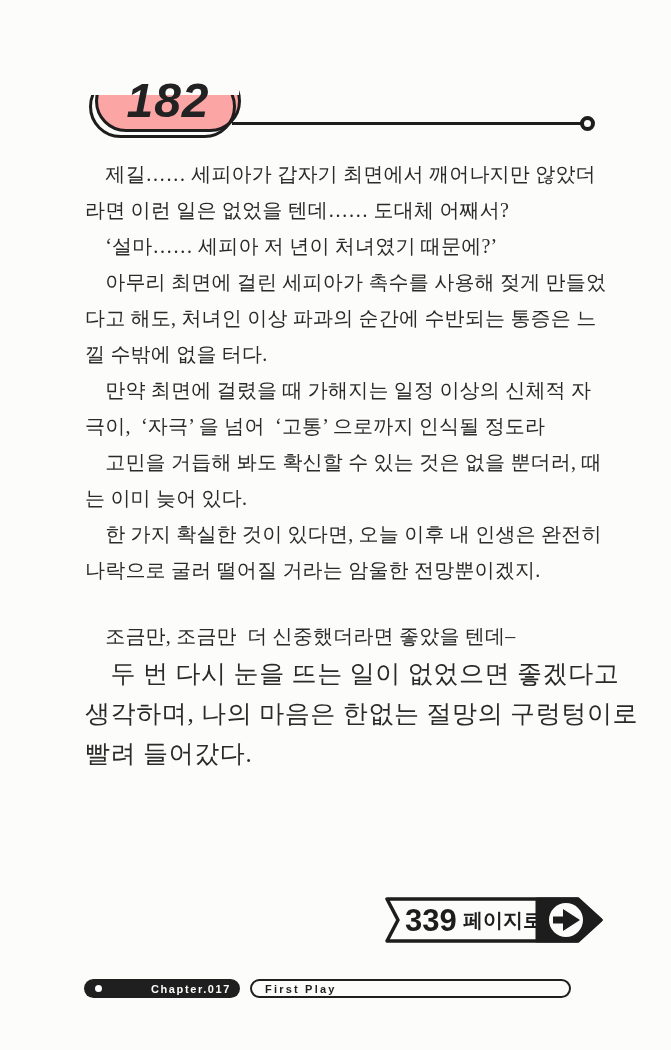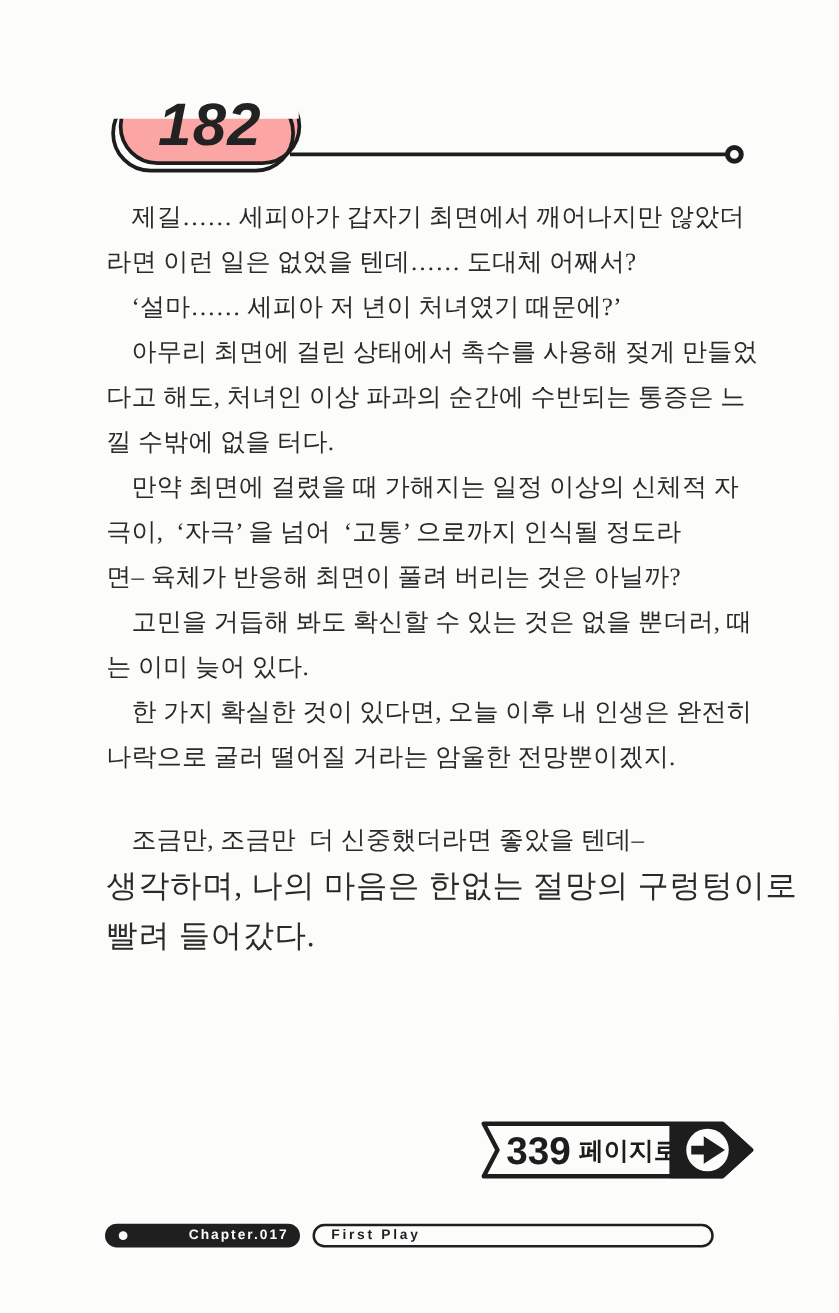--- a/index.html
+++ b/index.html
@@ -153,32 +153,32 @@
   <div class="badge">
     <span class="num">182</span>
   </div>
   <div class="header-rule"></div>
   <div class="header-ring"></div>
 
   <div class="body-text">
       <div class="line normal">　제길…… 세피아가 갑자기 최면에서 깨어나지만 않았더</div>
       <div class="line normal">라면 이런 일은 없었을 텐데…… 도대체 어째서?</div>
       <div class="line normal">　‘설마…… 세피아 저 년이 처녀였기 때문에?’</div>
-      <div class="line normal">　아무리 최면에 걸린 상태에서 촉수를 사용해 젖게 만들었</div>
+      <div class="line normal">　아무리 최면에 걸린 세피아가 촉수를 사용해 젖게 만들었</div>
       <div class="line normal">다고 해도, 처녀인 이상 파과의 순간에 수반되는 통증은 느</div>
       <div class="line normal">낄 수밖에 없을 터다.</div>
       <div class="line normal">　만약 최면에 걸렸을 때 가해지는 일정 이상의 신체적 자</div>
       <div class="line normal">극이,  ‘자극’ 을 넘어  ‘고통’ 으로까지 인식될 정도라</div>
-      <div class="line normal">면– 육체가 반응해 최면이 풀려 버리는 것은 아닐까?</div>
       <div class="line normal">　고민을 거듭해 봐도 확신할 수 있는 것은 없을 뿐더러, 때</div>
       <div class="line normal">는 이미 늦어 있다.</div>
       <div class="line normal">　한 가지 확실한 것이 있다면, 오늘 이후 내 인생은 완전히</div>
       <div class="line normal">나락으로 굴러 떨어질 거라는 암울한 전망뿐이겠지.</div>
       <div class="line blank"></div>
       <div class="line normal">　조금만, 조금만  더 신중했더라면 좋았을 텐데–</div>
+      <div class="line large">　두 번 다시 눈을 뜨는 일이 없었으면 좋겠다고</div>
       <div class="line large">생각하며, 나의 마음은 한없는 절망의 구렁텅이로</div>
       <div class="line large">빨려 들어갔다.</div>
     </div>
 
   <div class="jump-sign">
     <svg width="220" height="48" viewBox="0 0 220 48">
       <path d="M3,3 L194,3 L217,24 L194,45 L3,45 L14,24 Z" fill="#fcfcfa" stroke="#1d1d1d" stroke-width="3.5" stroke-linejoin="round"></path>
       <path d="M153,3 L194,3 L217,24 L194,45 L153,45 Z" fill="#1d1d1d" stroke="#1d1d1d" stroke-width="3" stroke-linejoin="round"></path>
       <circle cx="182" cy="24" r="17" fill="#fcfcfa"></circle>
       <path d="M169,20.5 L179,20.5 L179,13 L196,24 L179,35 L179,27.5 L169,27.5 Z" fill="#1d1d1d"></path>

